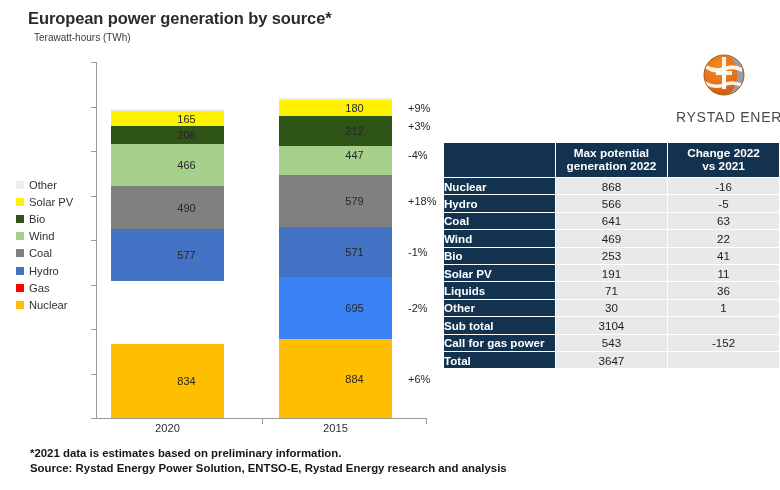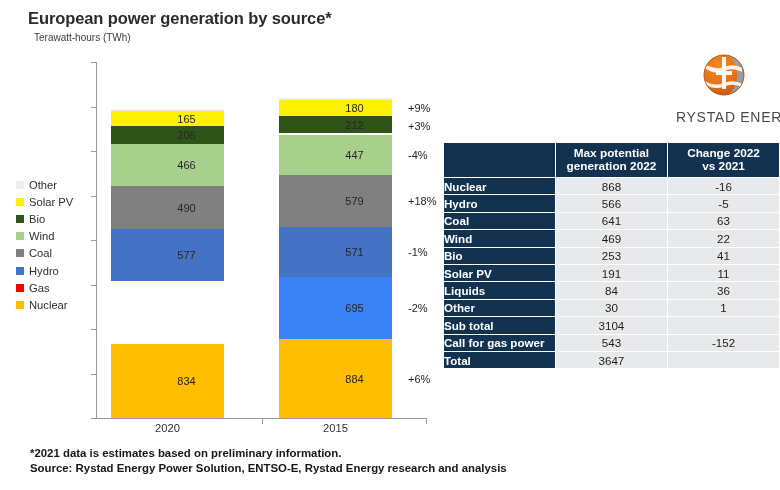--- a/index.html
+++ b/index.html
@@ -297,21 +297,21 @@
         </div>
         <div class="seg" style="background: rgb(68, 114, 196); top: 164.65px; height: 50.819px;">
           <span>571</span>
         </div>
         <div class="seg" style="background: rgb(128, 128, 128); top: 113.119px; height: 51.531px;">
           <span>579</span>
         </div>
         <div class="seg" style="background: rgb(166, 208, 140); top: 73.336px; height: 39.783px;">
           <span>447</span>
         </div>
-        <div class="seg" style="background: rgb(47, 84, 24); top: 54.468px; height: 17px;">
+        <div class="seg" style="background: rgb(47, 84, 24); top: 54.468px; height: 30px;">
           <span>212</span>
         </div>
         <div class="seg" style="background: rgb(255, 242, 0); top: 38.448px; height: 16.02px;">
           <span>180</span>
         </div>
         <div class="seg" style="background: rgb(237, 237, 237); top: 35.778px; height: 2.67px;"></div>
       </div>
     </div>
   <div id="pct-layer">
       <div class="pct-label" style="top: 378.662px;">+6%</div>
@@ -403,21 +403,21 @@
         <td class="val">253</td>
         <td class="val">41</td>
       </tr>
       <tr>
         <td class="row-head">Solar PV</td>
         <td class="val">191</td>
         <td class="val">11</td>
       </tr>
       <tr>
         <td class="row-head">Liquids</td>
-        <td class="val">84</td>
+        <td class="val">71</td>
         <td class="val">36</td>
       </tr>
       <tr>
         <td class="row-head">Other</td>
         <td class="val">30</td>
         <td class="val">1</td>
       </tr>
       <tr>
         <td class="row-head">Sub total</td>
         <td class="val">3104</td>

